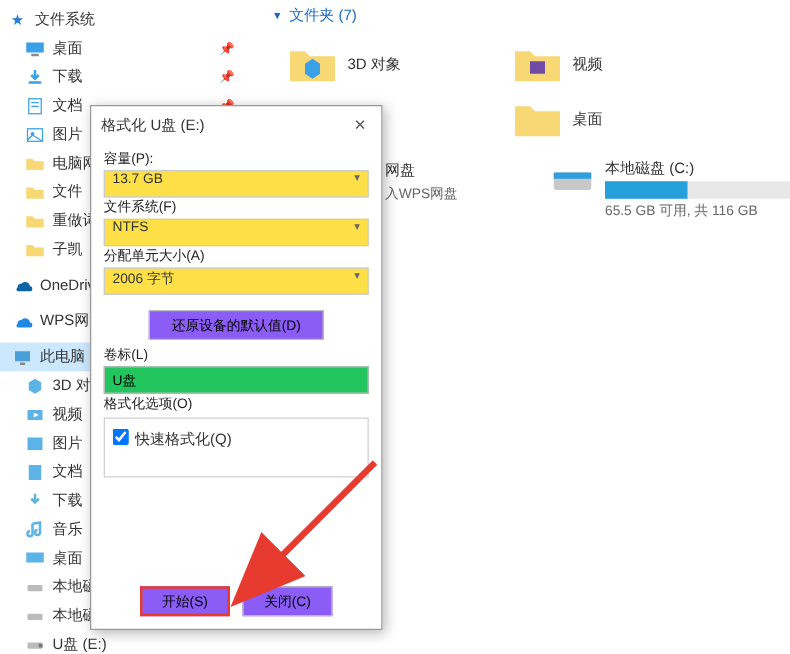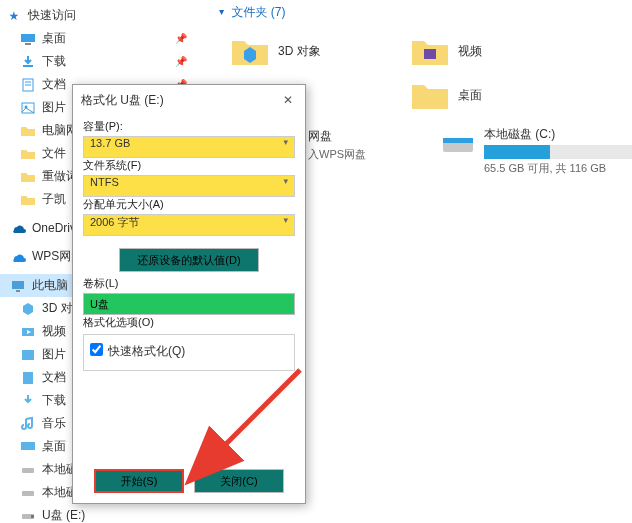--- a/index.html
+++ b/index.html
@@ -36,40 +36,40 @@
 
 .dialog { position: absolute; left: 72px; top: 84px; width: 234px; height: 420px; background: #fff; border: 1px solid #999; box-shadow: 2px 2px 10px rgba(0,0,0,0.3); z-index: 10; display: flex; flex-direction: column; }
 .dlg-title { display: flex; align-items: center; justify-content: space-between; padding: 6px 8px; font-size: 12px; }
 .dlg-close { width: 18px; height: 18px; display: flex; align-items: center; justify-content: center; cursor: pointer; color: #555; }
 .dlg-body { padding: 4px 10px; flex: 1; }
 .fld-label { font-size: 11px; margin-top: 0; margin-bottom: 2px; color: #222; }
 .combo { width: 100%; height: 22px; background: #fde047; border: 1px solid #ccc; display: flex; align-items: flex-start; justify-content: space-between; padding: 0 6px; font-size: 11px; color: #333; cursor: pointer; }
 .combo .cv { flex: 1; }
 .combo .dd { color: #666; font-size: 9px; }
 .txt-input { width: 100%; height: 22px; border: 1px solid #bbb; padding: 0 6px; font-size: 11px; background: #22c55e; }
-.btn { height: 24px; padding: 0 12px; background: #0f766e; border: 1px solid #bbb; font-size: 11px; cursor: pointer; }
+.btn { height: 24px; padding: 0 12px; background: #8b5cf6; border: 1px solid #bbb; font-size: 11px; cursor: pointer; }
 .btn-restore { display: block; margin: 12px auto 4px; width: 140px; }
-.chk-row { display: flex; align-items: center; padding: 4px 6px; border: 1px solid #d0d0d0; margin-top: 4px; height: 37px; align-items: flex-start; padding-top: 8px; }
+.chk-row { display: flex; align-items: center; padding: 4px 6px; border: 1px solid #d0d0d0; margin-top: 4px; height: 48px; align-items: flex-start; padding-top: 8px; }
 .chk-row input { margin-right: 5px; }
 .dlg-footer { display: flex; justify-content: center; gap: 10px; padding: 10px; }
-.dlg-footer .btn { width: 90px; }
+.dlg-footer .btn { width: 72px; }
 .btn.hl { border: 2px solid #e63b2e; }
 
 
 .arrow { position: absolute; left: 180px; top: 360px; z-index: 20; pointer-events: none;}
 </style>
 </head>
 <body>
 
 <div class="container">
 
   <div class="sidebar">
     <div class="tree-root">
       <span class="ic star">★</span>
-      <span>快速访问</span>
+      <span>文件系统</span>
     </div>
 
     <div class="tree-item level-1">
       <span class="ic">
           <svg viewBox="0 0 16 16">
             <rect x="1" y="3" width="14" height="8" fill="#3aa0e8"></rect>
             <rect x="5" y="12" width="6" height="2" fill="#888"></rect>
           </svg>
         </span>
       <span>桌面</span>

